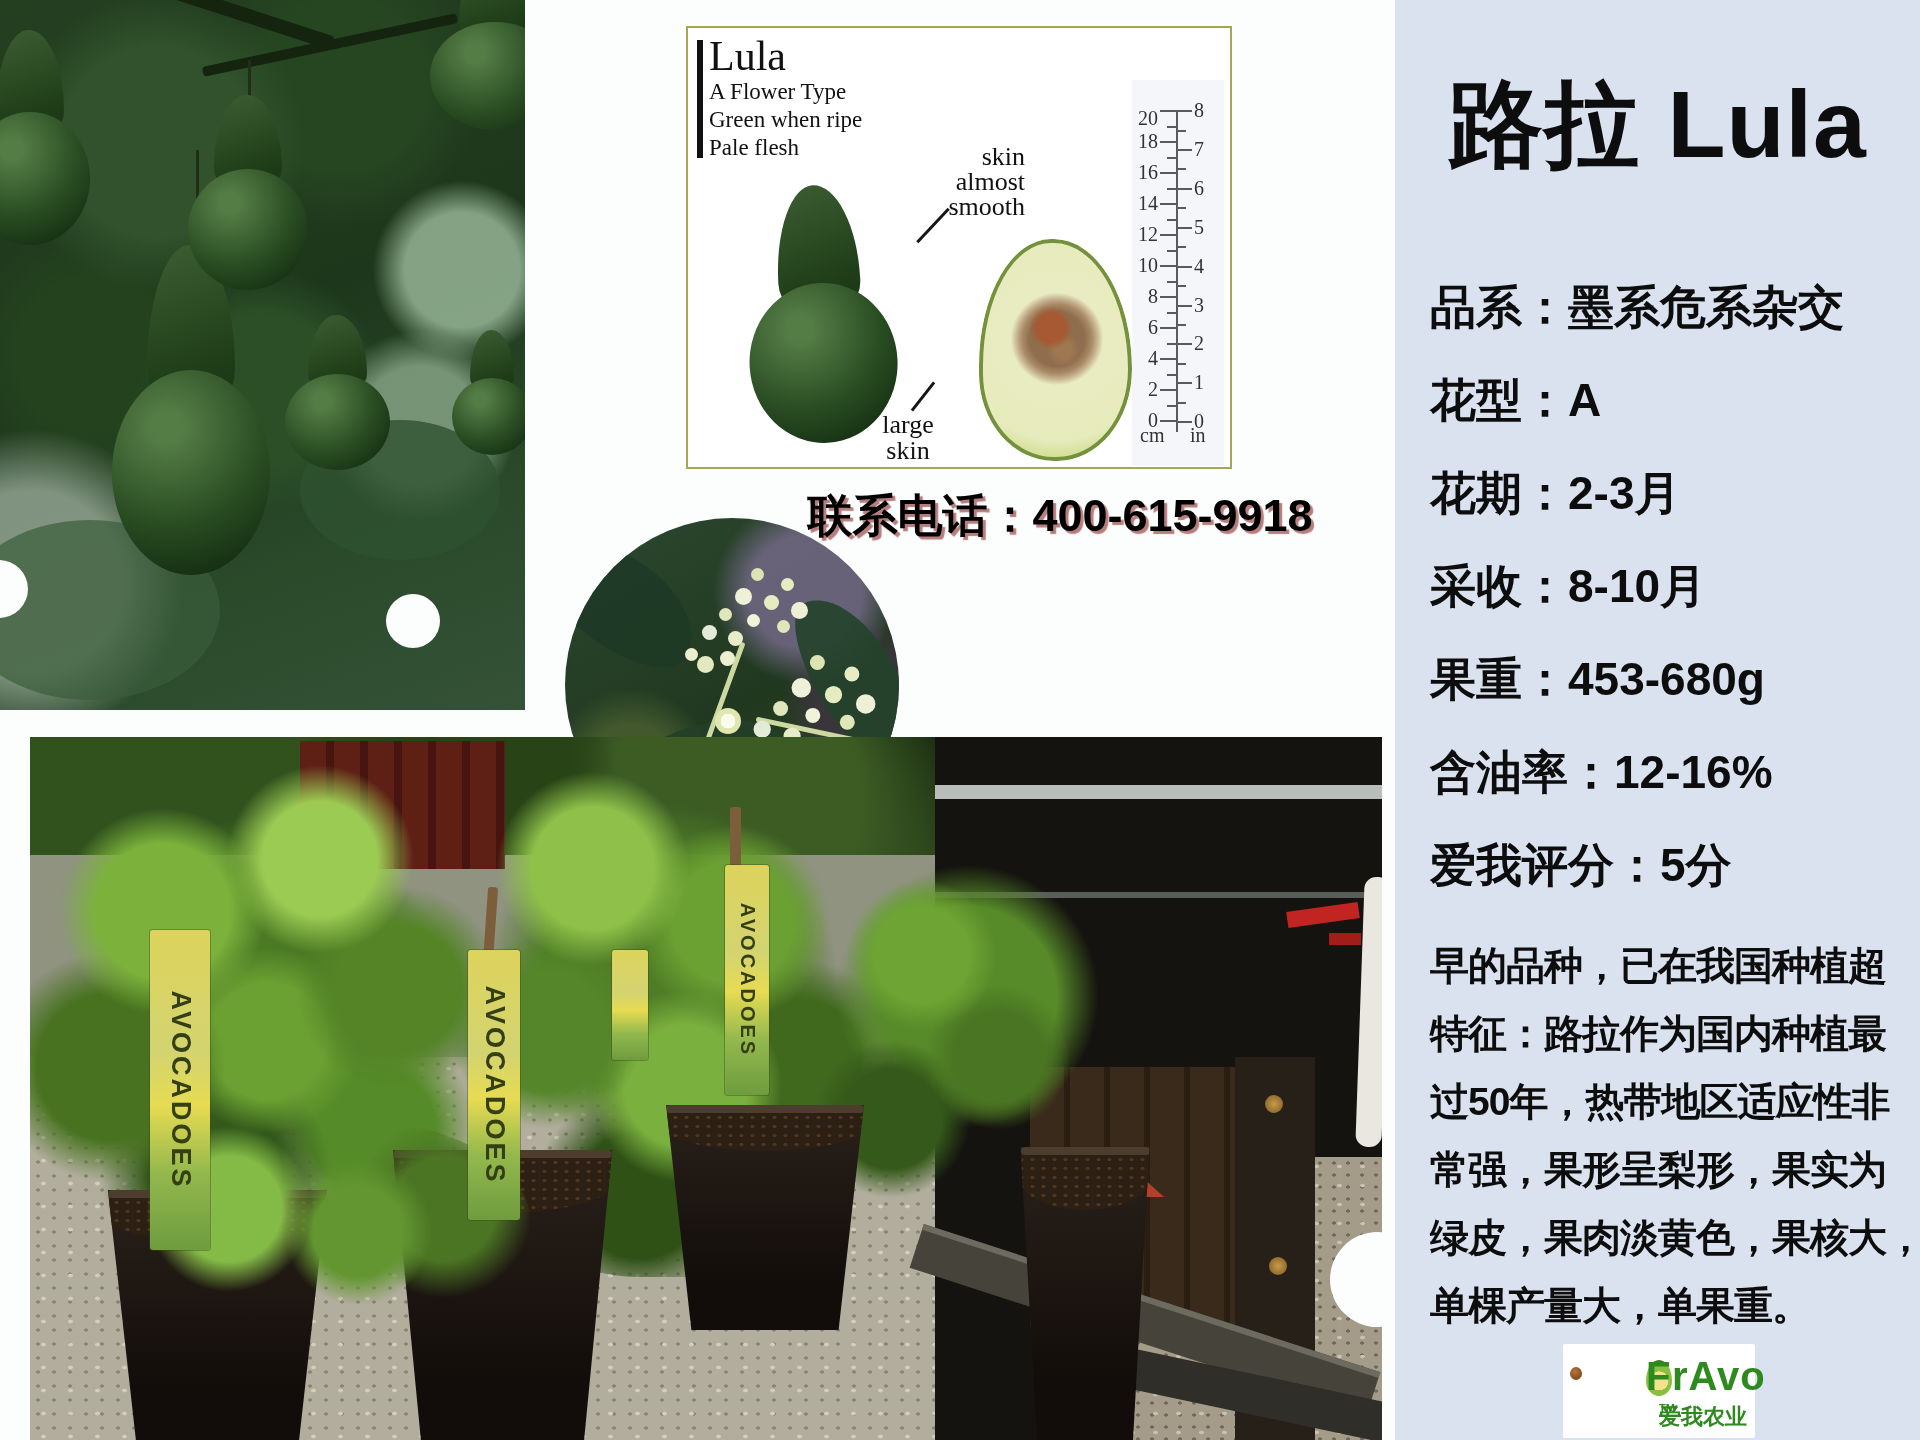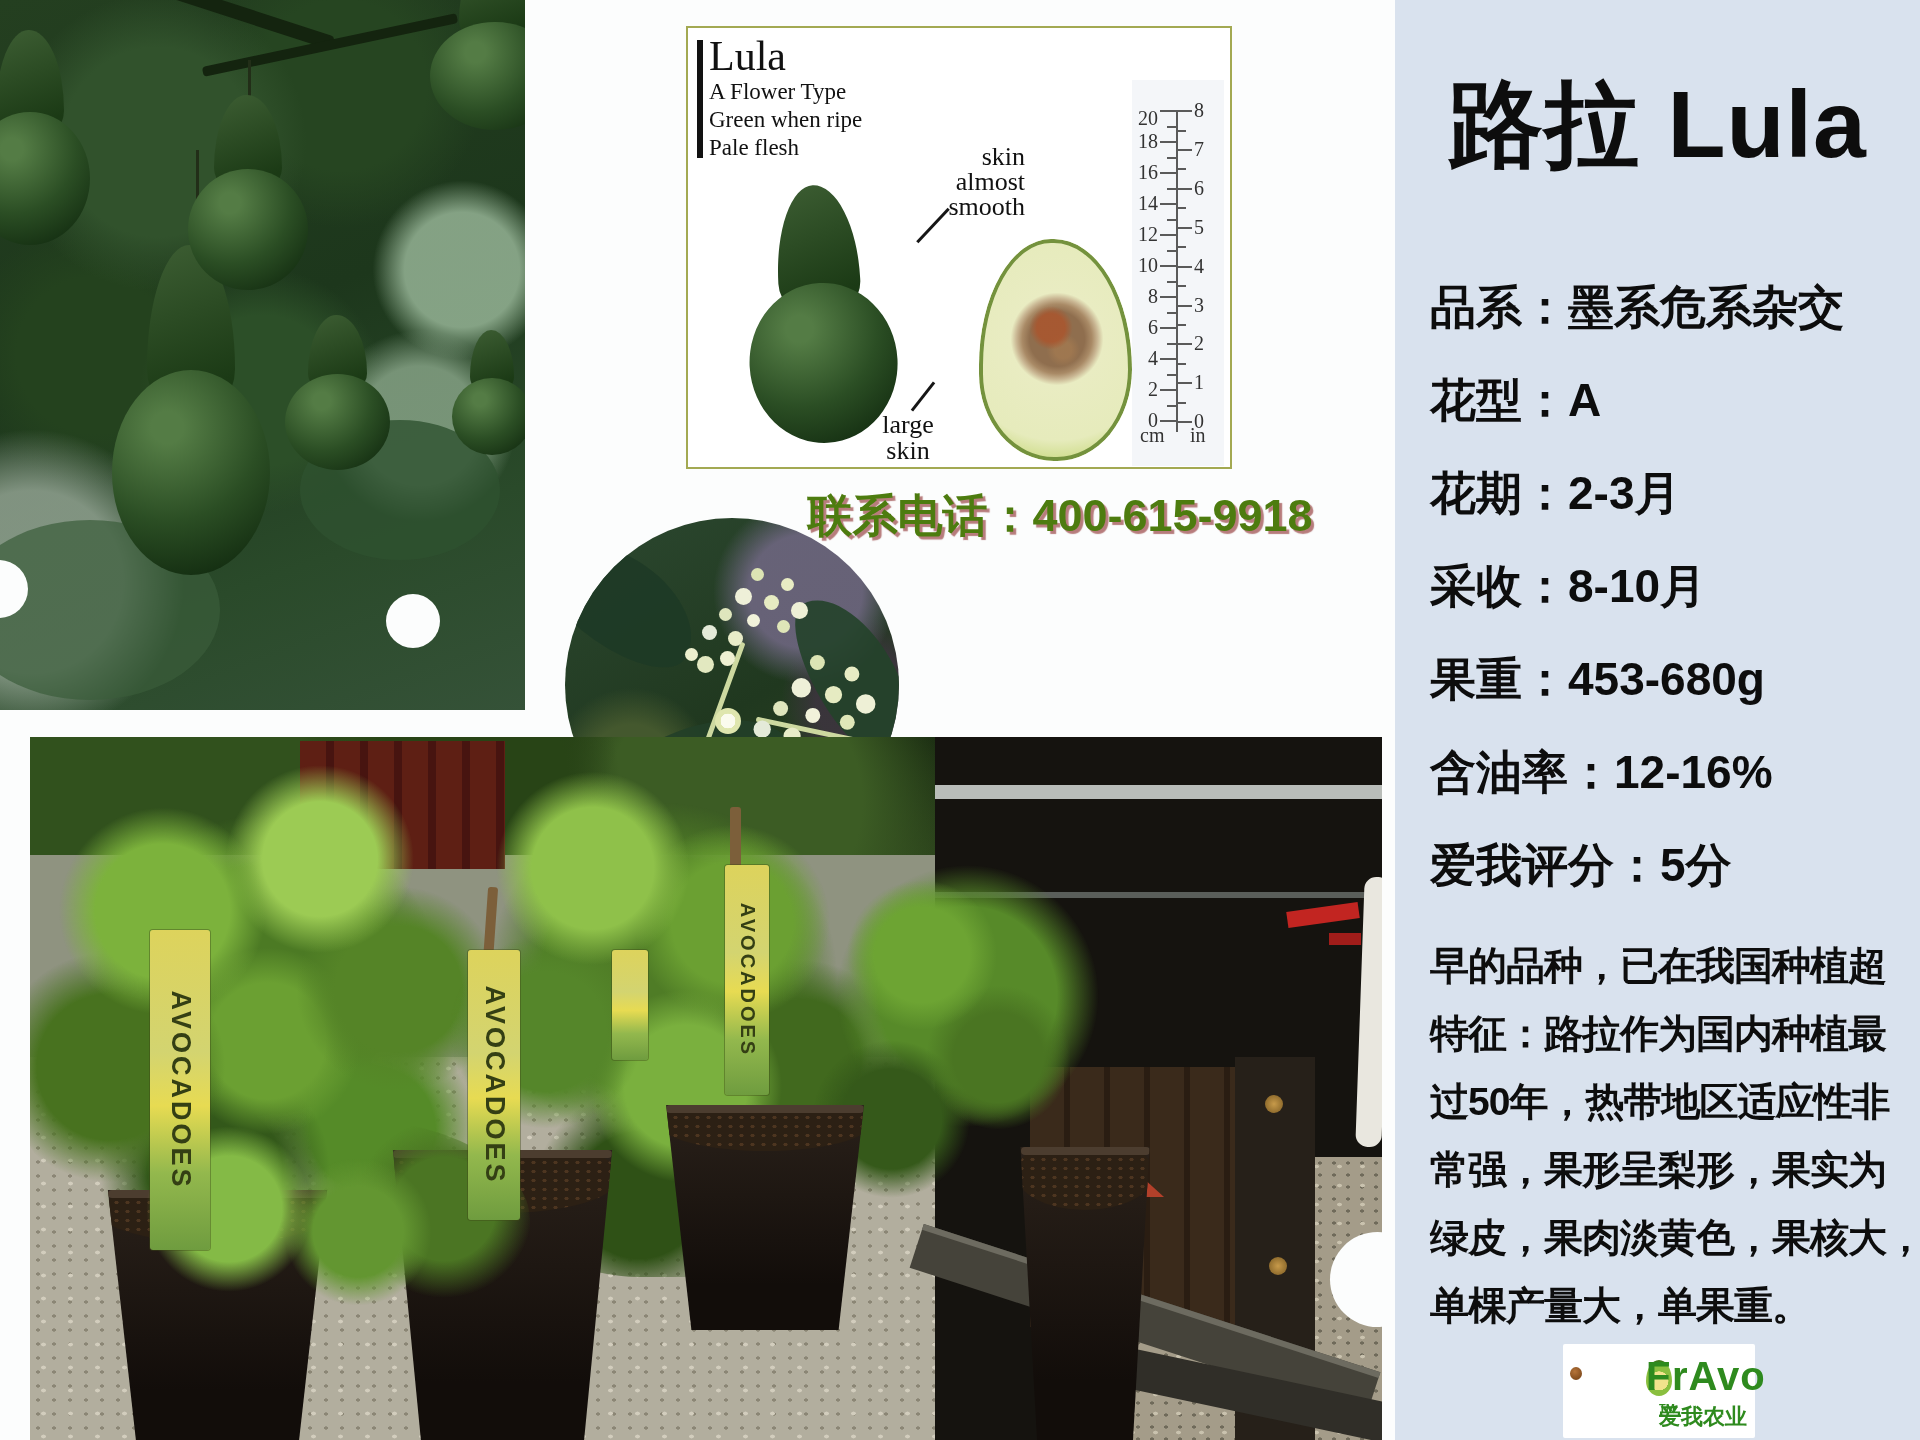--- a/index.html
+++ b/index.html
@@ -54,21 +54,21 @@
   .ruler div{position:absolute;}
   .r-line,.r-tick{background:#5a5a5a;}
   .r-tick{height:2px;}
   .r-num{font-size:20px;color:#333;line-height:22px;}
   .r-cm{text-align:right;}
   .r-in{text-align:left;}
   .r-unit{font-size:20px;color:#333;}
 
   
   .contact{left:780px;top:486px;width:560px;text-align:center;font-size:45px;font-weight:700;
-    color:#4d7c0f;text-shadow:3px 3px 1px rgba(125,18,18,.55);white-space:nowrap;}
+    color:#000000;text-shadow:3px 3px 1px rgba(125,18,18,.55);white-space:nowrap;}
 
   
   .flower-circle{left:565px;top:518px;width:334px;height:334px;border-radius:50%;overflow:hidden;
     background:
       radial-gradient(circle at 72% 22%, rgba(110,102,128,.9) 0 16%, transparent 26%),
       radial-gradient(circle at 90% 55%, rgba(60,52,62,.9) 0 14%, transparent 24%),
       radial-gradient(circle at 20% 75%, #44582e 0 12%, transparent 22%),
       linear-gradient(150deg,#2c4830 0%,#20381f 55%,#31481f 100%);}
   .f-leaf{border-radius:50% 50% 50% 50%/60% 60% 40% 40%;background:#1e3a26;opacity:.9;}
   .f-stem{background:#cdd9a0;border-radius:2px;}

